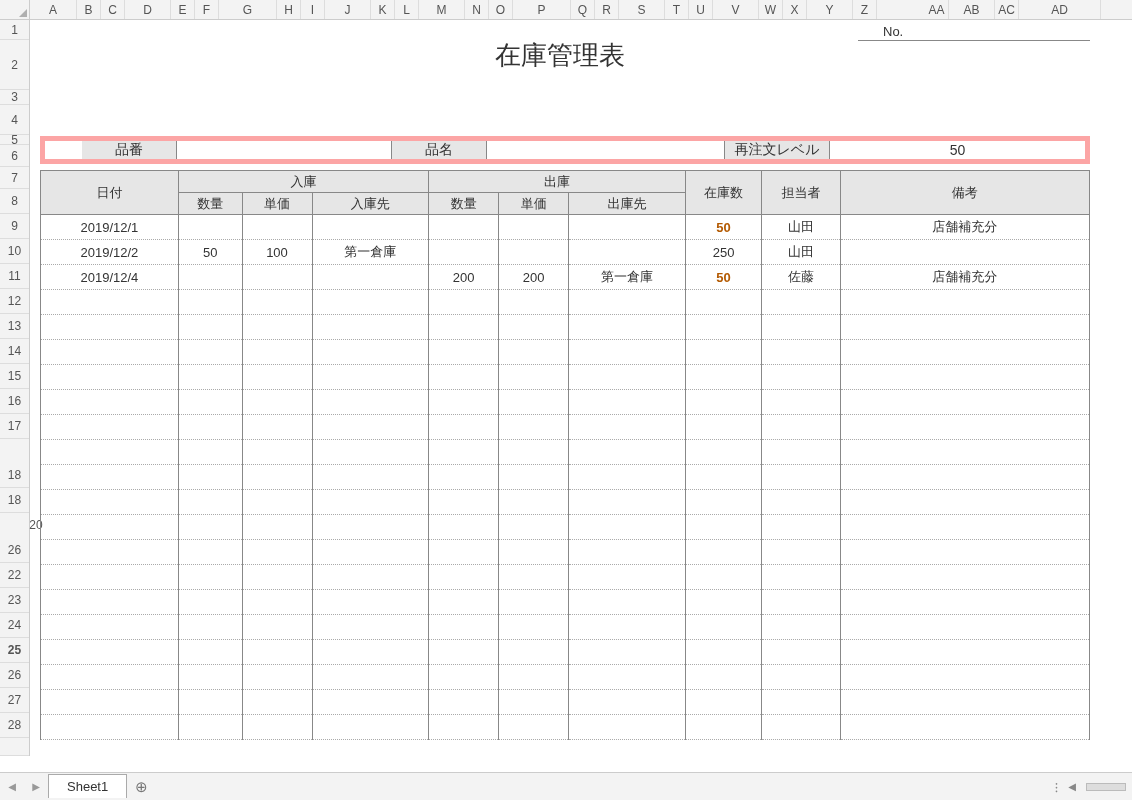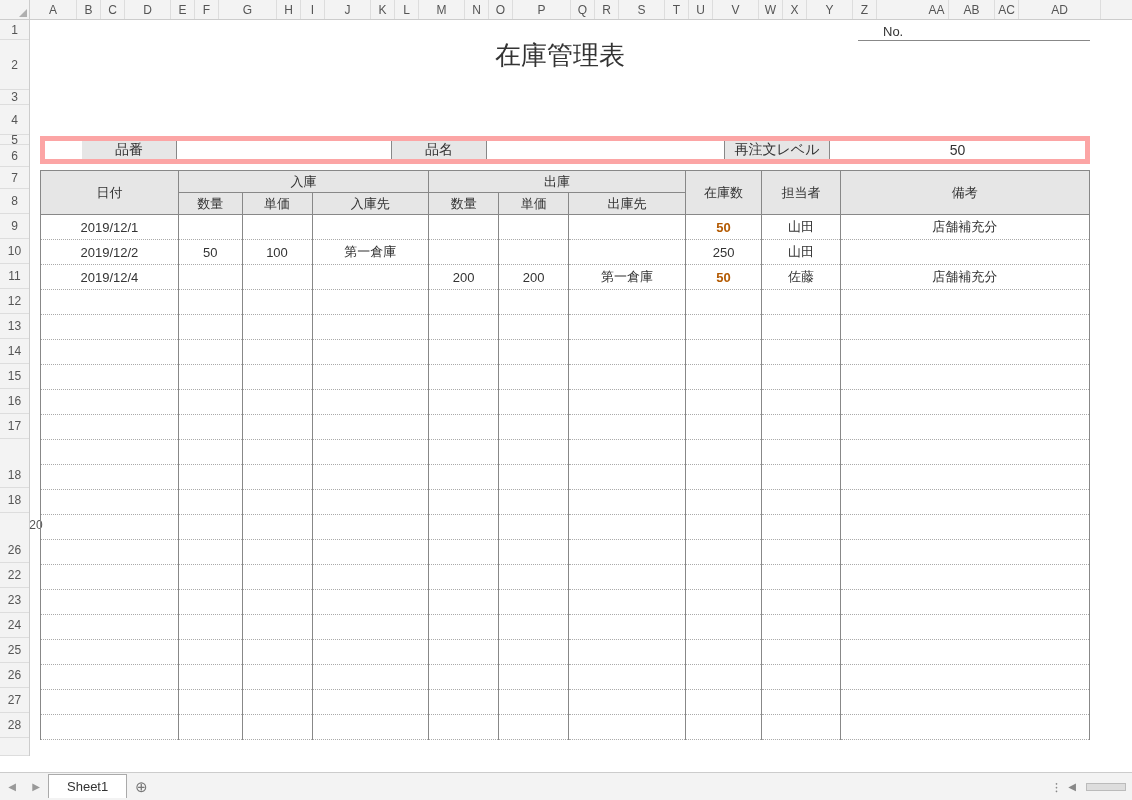--- a/index.html
+++ b/index.html
@@ -250,21 +250,21 @@
         <div class="row-head" style="height: 25px;">15</div>
         <div class="row-head" style="height: 25px;">16</div>
         <div class="row-head" style="height: 25px;">17</div>
         <div class="row-head" style="height: 25px; margin-top: 24px;">18</div>
         <div class="row-head" style="height: 25px;">18</div>
         <div class="row-head" style="height: 25px; margin-left: 36px;">20</div>
         <div class="row-head" style="height: 25px;">26</div>
         <div class="row-head" style="height: 25px;">22</div>
         <div class="row-head" style="height: 25px;">23</div>
         <div class="row-head" style="height: 25px;">24</div>
-        <div class="row-head" style="height: 25px;">25</div>
+        <div class="row-head" style="height: 25px; font-weight: bold;">25</div>
         <div class="row-head" style="height: 25px;">26</div>
         <div class="row-head" style="height: 25px;">27</div>
         <div class="row-head" style="height: 25px;">28</div>
         <div class="row-head" style="height: 18px;"></div>
       </div>
     <div class="sheet" id="sheet" style="height: 712px;">
       <div class="cell-overlay">
         <div class="no-label">No.</div>
         <div class="no-underline"></div>
         <div class="doc-title">在庫管理表</div>

